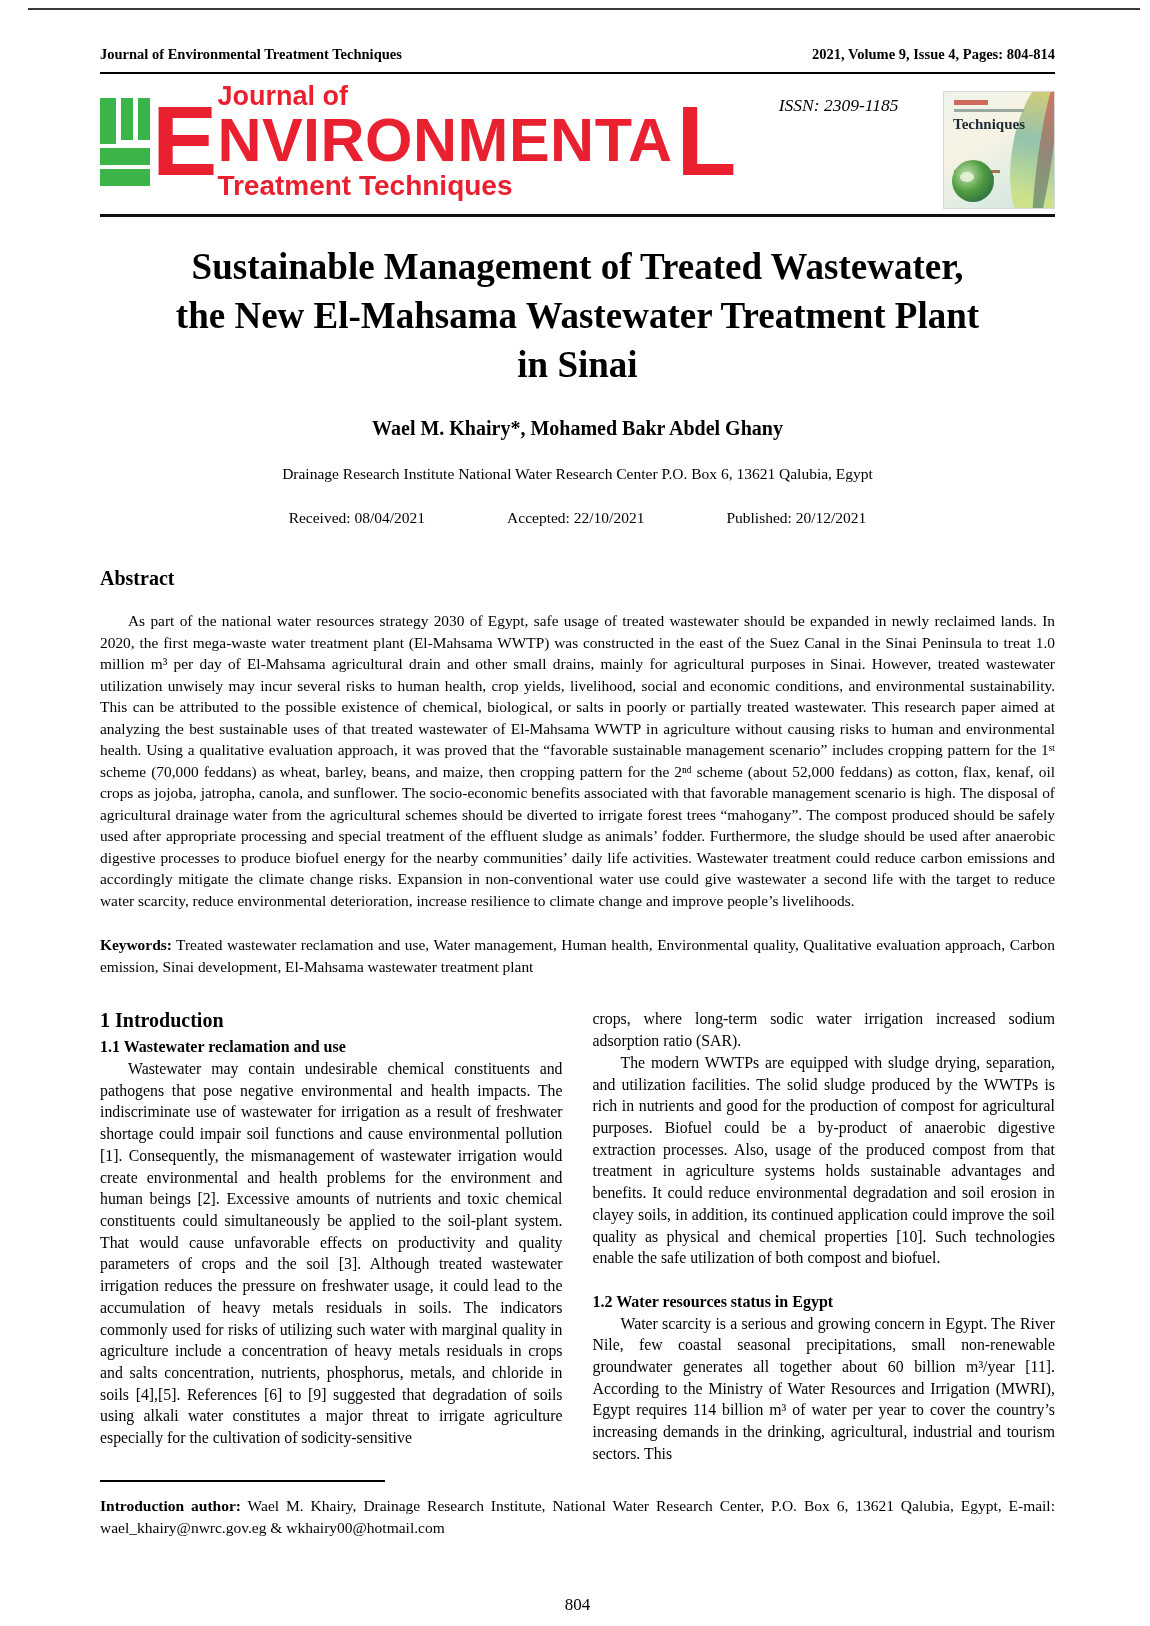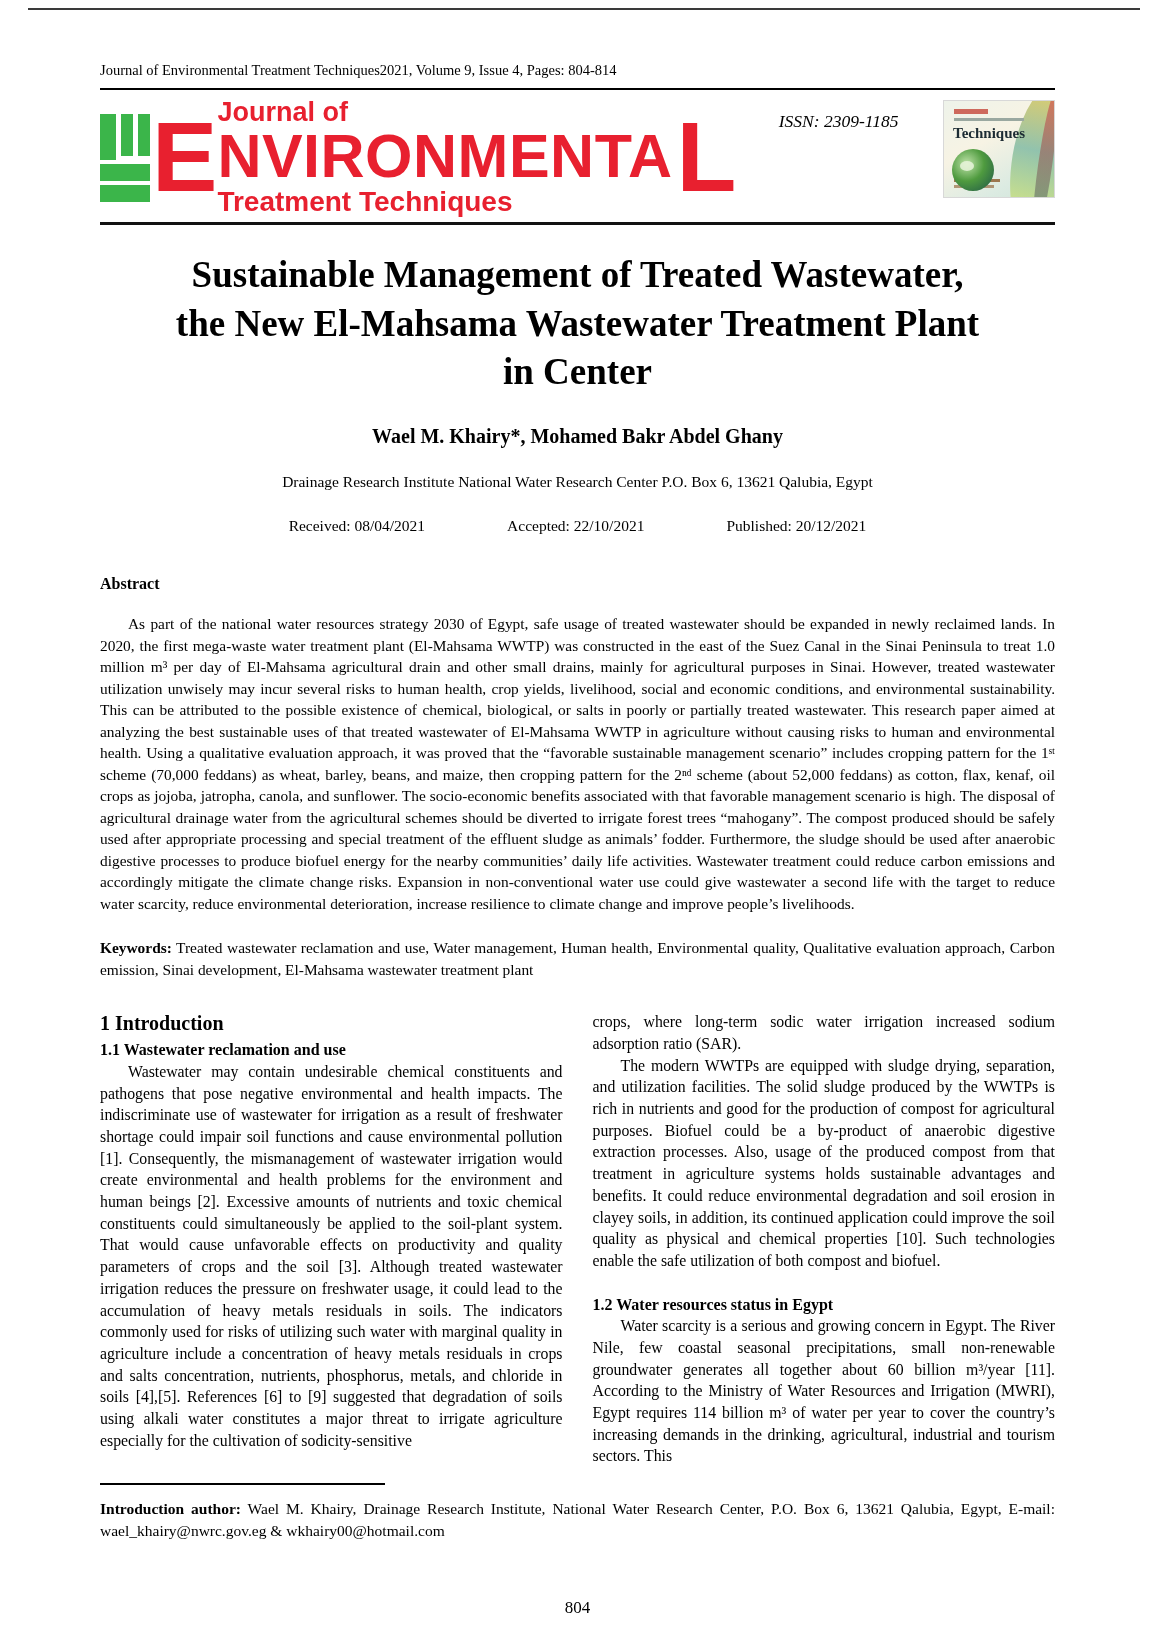--- a/index.html
+++ b/index.html
@@ -7,21 +7,21 @@
   body {
     width:1150px; min-height:1626px;
     font-family:"Liberation Serif","DejaVu Serif",serif;
     color:#000;
     position:relative;
   }
   .page { width:1150px; min-height:1626px; padding:0 95px 30px 100px; position:relative; }
   .top-edge { position:absolute; top:8px; left:28px; right:10px; border-top:2px solid #3a3a3a; }
 
   
-  .running-header { display:flex; justify-content:flex-start; padding-top:62px; font-size:14.5px; font-weight:normal; }
+  .running-header { display:flex; justify-content:space-between; padding-top:46px; font-size:14.5px; font-weight:bold; }
   .header-rule { border-top:2px solid #000; margin-top:9px; }
 
   
   .masthead { display:flex; justify-content:space-between; align-items:flex-start; margin-top:8px; min-height:110px; }
   .logo { display:flex; align-items:center; font-family:"Liberation Sans","DejaVu Sans",sans-serif; color:#e8202f; }
   .green-blocks { display:grid; grid-template-columns:16px 12px 12px; grid-template-rows:46px 17px 17px; gap:4px 5px; margin-top:2px; }
   .gb { background:#3bb54a; }
   .gb.v2,.gb.v3 { height:42px; }
   .gb.h1 { grid-column:1/4; grid-row:2; }
   .gb.h2 { grid-column:1/4; grid-row:3; }
@@ -29,21 +29,21 @@
   .logo-e { margin-left:2px; }
   .logo-mid { margin:0 4px 0 2px; font-weight:bold; }
   .logo-journal-of { font-size:27px; line-height:1.05; }
   .logo-nvironmenta { font-size:61px; line-height:1.0; letter-spacing:0.5px; }
   .logo-treatment { font-size:28px; line-height:1.05; }
 
   .masthead-center { flex:1; text-align:center; margin-top:10px; }
   .mc-italic { font-style:italic; font-size:17.5px; line-height:1.5; }
   .mc-links { margin-top:14px; font-size:14.5px; line-height:1.45; }
 
-  .cover-thumb { width:112px; height:98px; position:relative; overflow:hidden; margin-top:2px;
+  .cover-thumb { width:112px; height:118px; position:relative; overflow:hidden; margin-top:9px;
     background:linear-gradient(150deg,#eef3ea 0%,#f7f3e4 40%,#dcebe2 75%,#cfe4d9 100%);
     border:1px solid #d8d8d8; }
   .swirl1 { position:absolute; right:-28px; top:-20px; width:70px; height:160px;
     background:linear-gradient(180deg,#e7c441,#7db8a0 45%,#c9df77 80%);
     border-radius:50% 60% 40% 60%; transform:rotate(12deg); opacity:.8; }
   .swirl2 { position:absolute; right:2px; top:-10px; width:14px; height:150px;
     background:linear-gradient(180deg,#d94f4f,#3f8f7a); border-radius:50%; transform:rotate(8deg); opacity:.7; }
   .cover-brand { position:absolute; left:10px; top:8px; width:34px; height:5px; background:#c23b2e; opacity:.75; }
   .cover-smalltext { position:absolute; left:10px; top:17px; width:70px; height:3px; background:#9aa8a0; }
   .cover-title { position:absolute; left:9px; top:24px; font-family:"Liberation Serif",serif; font-weight:bold; font-size:15px; color:#1c2b33; }
@@ -54,21 +54,21 @@
   .cover-globe-hl { position:absolute; left:16px; bottom:26px; width:14px; height:10px; border-radius:50%; background:#e9f5dc; opacity:.85; }
   .masthead-rule { border-top:3px solid #111; margin-top:5px; }
 
   
   .article-title { margin-top:26px; text-align:center; font-weight:bold; font-size:37px; line-height:1.32; }
   .authors { margin-top:28px; text-align:center; font-weight:bold; font-size:20px; }
   .affiliation { margin-top:25px; text-align:center; font-size:15.5px; }
   .dates-row { margin-top:26px; display:flex; justify-content:center; gap:82px; font-size:15.5px; }
 
   
-  .abstract-heading { margin-top:40px; font-size:16px; font-weight:bold; }
+  .abstract-heading { margin-top:40px; font-size:20px; font-weight:bold; }
   .abstract-text { margin-top:20px; font-size:15.4px; line-height:21.5px; text-align:justify; text-indent:28px; }
   .keywords { margin-top:23px; font-size:15.4px; line-height:22px; text-align:justify; }
   .keywords b { font-weight:bold; }
 
   
   .twocol { display:flex; gap:30px; margin-top:30px; }
   .col { width:465px; font-size:15.8px; line-height:21.7px; text-align:justify; }
   .col-h1 { font-family:"Liberation Serif",serif; font-size:20px; font-weight:bold; text-align:left; line-height:1.2; }
   .col-h2 { font-size:16px; font-weight:bold; text-align:left; margin-top:4px; line-height:1.35; }
   .col p.indent { text-indent:28px; }
@@ -126,21 +126,21 @@
       <div class="cover-sub2"></div>
       <div class="cover-globe"></div>
       <div class="cover-globe-hl"></div>
     </div>
   </div>
   <div class="masthead-rule"></div>
 
   <div class="article-title">
     <div>Sustainable Management of Treated Wastewater,</div>
     <div>the New El-Mahsama Wastewater Treatment Plant</div>
-    <div>in Center</div>
+    <div>in Sinai</div>
   </div>
 
   <div class="authors">Wael M. Khairy*, Mohamed Bakr Abdel Ghany</div>
   <div class="affiliation">Drainage Research Institute National Water Research Center P.O. Box 6, 13621 Qalubia, Egypt</div>
 
   <div class="dates-row">
     <span>Received: 08/04/2021</span>
     <span>Accepted: 22/10/2021</span>
     <span>Published: 20/12/2021</span>
   </div>

